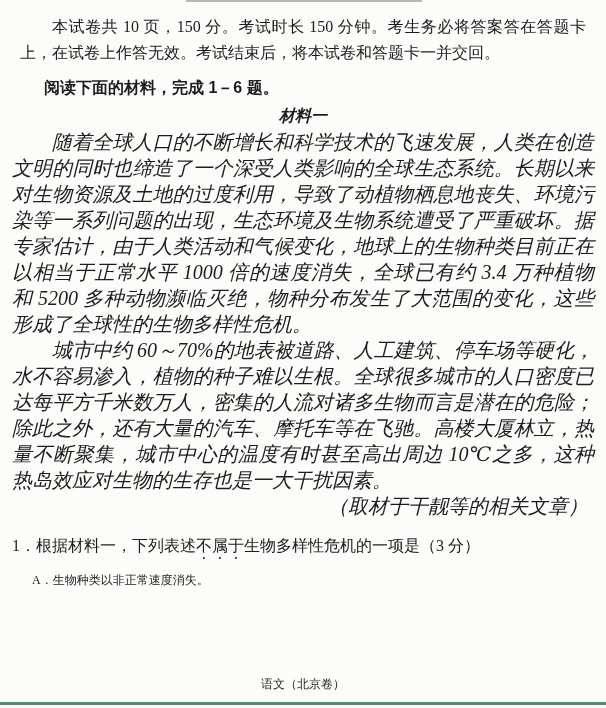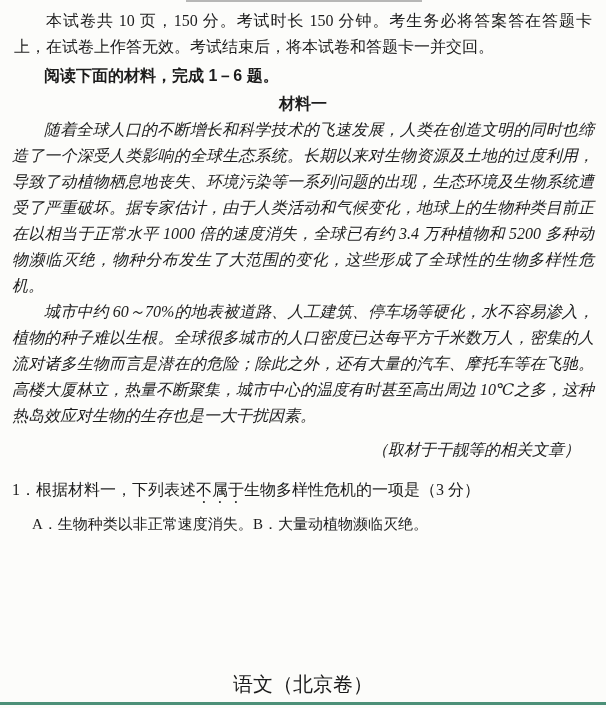--- a/index.html
+++ b/index.html
@@ -18,68 +18,68 @@
     position: absolute; top: 0; left: 186px; width: 236px; height: 2px;
     background: #7d7d7d; opacity: .55;
   }
   .scan-bottomline {
     position: absolute; left: 0; right: 0; bottom: 3px; height: 3px;
   }
   .content { padding: 6px 12px 0 12px; }
 
   .intro {
     font-size: 16px; line-height: 26px;
-    text-indent: 2em; text-align: justify; margin: 2px;
+    text-indent: 2em; text-align: justify; margin: 8px;
   }
   .h-section {
     font-family: "Liberation Sans", "DejaVu Sans", sans-serif;
     font-weight: 700; font-size: 16px; line-height: 27px;
     margin: 7px 0 0 0;
   }
   .h-sub {
     font-family: Liberation Sans, sans-serif;
     font-weight: 700; font-size: 16px; line-height: 27px;
     text-indent: 2em; margin: 2px 0 0 0;
   }
   .mat-title {
     font-family: "Liberation Sans", "DejaVu Sans", sans-serif;
     font-weight: 700; font-size: 16px; line-height: 27px;
-    text-align: center; margin: 1px 0 0 0;
+    text-align: center; margin: 1px 0 0 0; font-style: italic;
   }
   .mat-p {
-    font-size: 16px; line-height: 26px;
+    font-size: 20px; line-height: 26px;
     text-indent: 2em; text-align: justify;
     font-style: italic;           
     margin: 0;
   }
   .attribution {
-    font-size: 16px; line-height: 26px; font-style: italic;
-    text-align: right; padding-right: 6px; margin: 8px;
+    font-size: 20px; line-height: 26px; font-style: italic;
+    text-align: right; padding-right: 6px; margin: 0;
   }
   .question {
     font-size: 16px; line-height: 26px; margin: 14px 0 0 0;
   }
   .emph {
     -webkit-text-emphasis: filled dot;
     -webkit-text-emphasis-position: under right;
     text-emphasis: filled dot;
     text-emphasis-position: under right;
   }
   .options {
     display: grid;
     grid-template-columns: 221px 1fr;
     padding-left: 20px;
-    font-size: 15px; line-height: 28px;
+    font-size: 12px; line-height: 28px;
     margin-top: 3px; row-gap: 15px;
   }
   .option { white-space: nowrap; }
   .footer {
     position: absolute; left: 0; right: 0; bottom: 14px;
     display: flex; justify-content: center; gap: 28px;
-    font-size: 20px; line-height: 20px;
+    font-size: 12px; line-height: 20px;
   }
 </style>
 </head>
 <body>
 
 <div class="page" style="background: rgb(252, 252, 250);">
   <div class="scan-topline"></div>
 
   <div class="content">
     <p class="intro">本试卷共 10 页，150 分。考试时长 150 分钟。考生务必将答案答在答题卡上，在试卷上作答无效。考试结束后，将本试卷和答题卡一并交回。</p>
@@ -91,21 +91,20 @@
 
     <p class="mat-p">随着全球人口的不断增长和科学技术的飞速发展，人类在创造文明的同时也缔造了一个深受人类影响的全球生态系统。长期以来对生物资源及土地的过度利用，导致了动植物栖息地丧失、环境污染等一系列问题的出现，生态环境及生物系统遭受了严重破坏。据专家估计，由于人类活动和气候变化，地球上的生物种类目前正在以相当于正常水平 1000 倍的速度消失，全球已有约 3.4 万种植物和 5200 多种动物濒临灭绝，物种分布发生了大范围的变化，这些形成了全球性的生物多样性危机。</p>
     <p class="mat-p">城市中约 60～70%的地表被道路、人工建筑、停车场等硬化，水不容易渗入，植物的种子难以生根。全球很多城市的人口密度已达每平方千米数万人，密集的人流对诸多生物而言是潜在的危险；除此之外，还有大量的汽车、摩托车等在飞驰。高楼大厦林立，热量不断聚集，城市中心的温度有时甚至高出周边 10℃之多，这种热岛效应对生物的生存也是一大干扰因素。</p>
 
     <p class="attribution">（取材于干靓等的相关文章）</p>
 
     <p class="question"><span>1．根据材料一，下列表述</span><span class="emph">不属于</span><span>生物多样性危机的一项是（3 分）</span></p>
 
     <div class="options">
       <div class="option"><span>A．</span><span>生物种类以非正常速度消失。</span></div>
-      <div class="option"><span>B．</span><span>大量动植物濒临灭绝。</span></div>
 
     </div>
   </div>
 
   <div class="footer">
     <span>语文（北京卷）</span>
   </div>
 
   <div class="scan-bottomline" style="background: rgb(76, 144, 120);"></div>
 </div>

